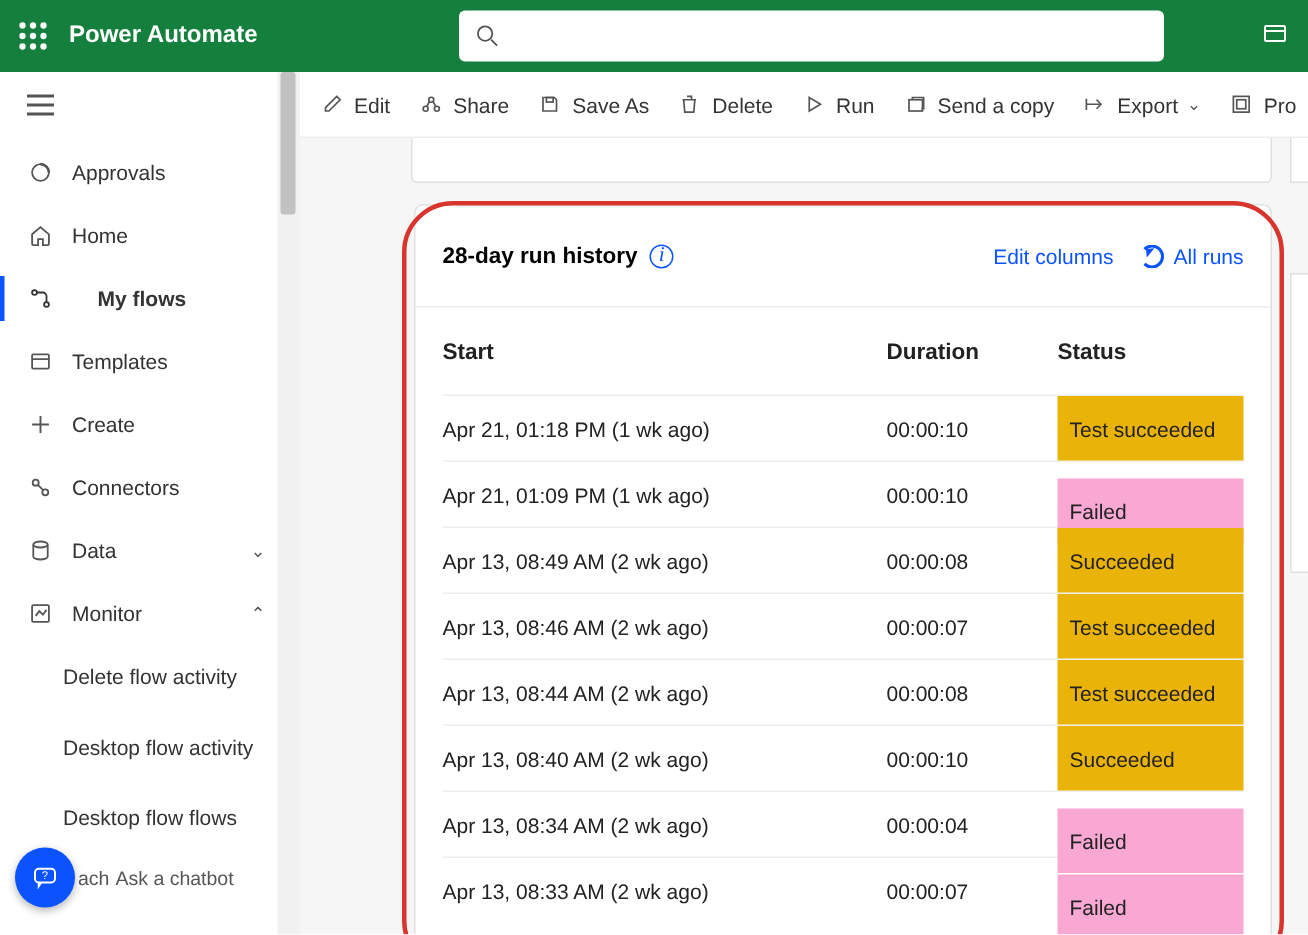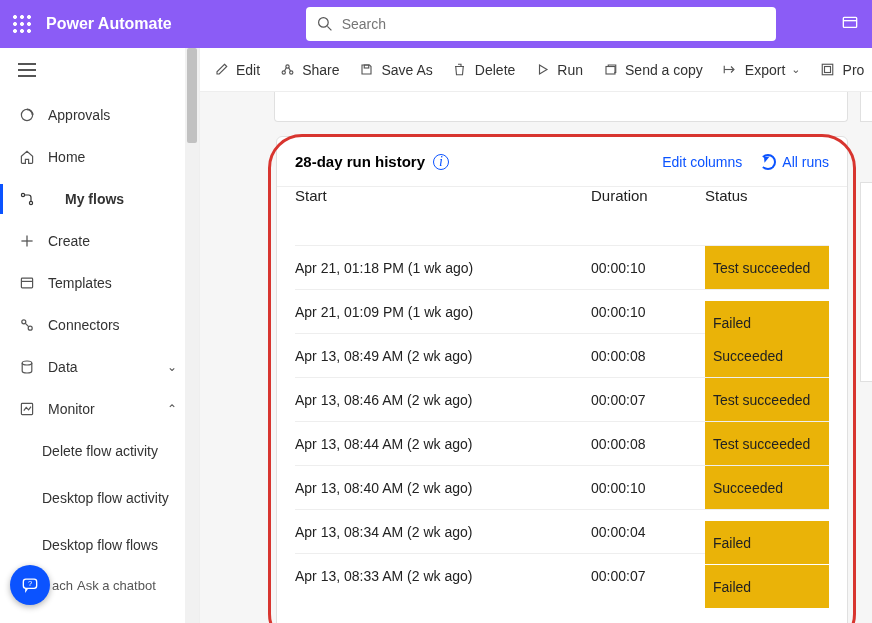--- a/index.html
+++ b/index.html
@@ -1,19 +1,19 @@
 <!DOCTYPE html>
 <html><head>
 <meta charset="utf-8">
 <style>
   * { box-sizing: border-box; margin: 0; padding: 0; font-family: "Segoe UI", Arial, sans-serif; }
   body { width: 872px; height: 623px; overflow: hidden; background: #fff; position: relative; }
 
   
-  .topbar { height: 48px; background: #8b5cf6; display: flex; align-items: center; color: #fff; padding: 0 12px; gap: 14px; }
+  .topbar { height: 48px; background: #15803d; display: flex; align-items: center; color: #fff; padding: 0 12px; gap: 14px; }
   .waffle { width: 20px; height: 20px; display: inline-block; }
   .waffle svg { stroke: #fff; }
   .brand { font-size: 16px; font-weight: 600; }
   .searchwrap { margin-left: 120px; height: 34px; width: 470px; background: #fff; border-radius: 4px; display: flex; align-items: center; padding: 0 10px; gap: 8px; color: #555; }
   .searchwrap input { border: none; outline: none; flex: 1; font-size: 14px; color: #333; background: transparent; }
   .topspacer { flex: 1; }
   .topicon { width: 20px; height: 20px; overflow: hidden; display: flex; align-items: center; justify-content: center; color: #fff; }
 
   
   .main { display: flex; height: 575px; }
@@ -44,37 +44,37 @@
 
   
   .scrollarea { position: absolute; top: 44px; left: 0; right: 0; bottom: 0; overflow: hidden; background: #f6f6f6; }
   .peekcard { position: absolute; left: 74px; top: 0; width: 574px; height: 30px; background: #fff; border: 1px solid #e0e0e0; border-top: none; border-radius: 0 0 4px 4px; }
   .sidecard { position: absolute; right: 0; top: 0; width: 12px; height: 30px; background: #fff; border: 1px solid #e0e0e0; border-right: none; border-top: none; }
   .sidecard2 { position: absolute; right: 0; top: 90px; width: 12px; height: 200px; background: #fff; border: 1px solid #e0e0e0; border-right: none; }
 
   
   .runcard-wrap { position: absolute; left: 76px; top: 44px; width: 572px; height: 516px; background: #fff; border: 1px solid #e0e0e0; border-radius: 6px; }
   .redcircle { position: absolute; left: 68px; top: 42px; width: 588px; height: 514px; border: 3px solid #d8352f; border-radius: 34px; pointer-events: none; }
-  .runhead { height: 50px; display: flex; align-items: center; padding: 0 18px; border-bottom: 1px solid #eee; gap: 8px; }
+  .runhead { height: 68px; display: flex; align-items: center; padding: 0 18px; border-bottom: 1px solid #eee; gap: 8px; }
   .runtitle { font-weight: 600; font-size: 15px; }
   .infoicon { color: #0b53ff; font-size: 14px; border: 1px solid #0b53ff; border-radius: 50%; width: 16px; height: 16px; display: inline-flex; align-items: center; justify-content: center; font-style: italic; font-family: serif; }
   .runactions { margin-left: auto; display: flex; align-items: center; gap: 18px; }
   .linkbtn { color: #0b53ff; font-size: 14px; cursor: pointer; display: inline-flex; align-items: center; gap: 6px; }
   .refreshicon { width: 16px; height: 16px; border: 2px solid #0b53ff; border-left-color: transparent; border-radius: 50%; display: inline-block; position: relative; }
   .refreshicon::after { content: ""; position: absolute; top: -3px; left: -2px; width: 0; height: 0; border: 4px solid transparent; border-right-color: #0b53ff; transform: rotate(40deg); }
 
   .tablewrap { padding: 0 18px; }
-  .thead { display: flex; align-items: flex-start; height: 58px; font-weight: 400; font-size: 15px; color: #222; }
+  .thead { display: flex; align-items: center; height: 58px; font-weight: 700; font-size: 15px; color: #222; }
   .col-start { width: 296px; }
   .col-dur { width: 114px; }
   .col-status { flex: 1; }
   .trow { display: flex; align-items: center; height: 44px; border-top: 1px solid #eee; font-size: 14px; color: #222; }
   .status-cell { height: 100%; display: flex; align-items: center; padding-left: 8px; }
   .status-success { background: #eab308; }
-  .status-failed { background: #eab308; margin-top: 22px; }
+  .status-failed { background: #f9a8d4; margin-top: 22px; }
 
 </style>
 </head>
 <body>
 
 <div class="topbar">
   <span class="waffle">
     <svg viewBox="0 0 20 20" width="20" height="20">
         <g fill="#fff">
           <circle cx="3" cy="3" r="1.6"></circle>
@@ -90,21 +90,20 @@
       </svg>
   </span>
   <span class="brand">Power Automate</span>
   <div class="searchwrap">
     <span class="ico">
       <svg viewBox="0 0 20 20" width="16" height="16">
           <circle cx="8" cy="8" r="6" fill="none" stroke="#555" stroke-width="1.5"></circle>
           <line x1="13" y1="13" x2="18" y2="18" stroke="#555" stroke-width="1.5"></line>
         </svg>
     </span>
-    <input placeholder="Search" style="">
   </div>
   <div class="topspacer"></div>
   <span class="topicon">
     <svg viewBox="0 0 24 24" width="20" height="20" fill="none" stroke="#fff" stroke-width="1.6">
         <rect x="4" y="4" width="16" height="12" rx="1"></rect>
         <line x1="4" y1="8" x2="20" y2="8"></line>
       </svg>
   </span>
 </div>
 
@@ -145,35 +144,35 @@
             <svg viewBox="0 0 20 20" width="16" height="16" fill="none" stroke="#333" stroke-width="1.5">
               <circle cx="5" cy="5" r="2"></circle>
               <circle cx="15" cy="15" r="2"></circle>
               <path d="M7 5h5a3 3 0 0 1 3 3v5"></path>
             </svg>
           </span>
         <span>My flows</span>
       </div>
       <div class="nav-item">
         <span class="ico">
+            <svg viewBox="0 0 20 20" width="16" height="16" fill="none" stroke="#555" stroke-width="1.5">
+              <rect x="3" y="4" width="14" height="12" rx="1"></rect>
+              <line x1="3" y1="8" x2="17" y2="8"></line>
+            </svg>
+          </span>
+        <span>Templates</span>
+      </div>
+      <div class="nav-item">
+        <span class="ico">
             <svg viewBox="0 0 20 20" width="16" height="16" stroke="#555" stroke-width="1.6">
               <line x1="10" y1="3" x2="10" y2="17"></line>
               <line x1="3" y1="10" x2="17" y2="10"></line>
             </svg>
           </span>
         <span>Create</span>
-      </div>
-      <div class="nav-item">
-        <span class="ico">
-            <svg viewBox="0 0 20 20" width="16" height="16" fill="none" stroke="#555" stroke-width="1.5">
-              <rect x="3" y="4" width="14" height="12" rx="1"></rect>
-              <line x1="3" y1="8" x2="17" y2="8"></line>
-            </svg>
-          </span>
-        <span>Templates</span>
       </div>
       <div class="nav-item">
         <span class="ico">
             <svg viewBox="0 0 20 20" width="16" height="16" fill="none" stroke="#555" stroke-width="1.5">
               <circle cx="6" cy="6" r="2.5"></circle>
               <circle cx="14" cy="14" r="2.5"></circle>
               <line x1="8" y1="8" x2="12" y2="12"></line>
             </svg>
           </span>
         <span>Connectors</span>

